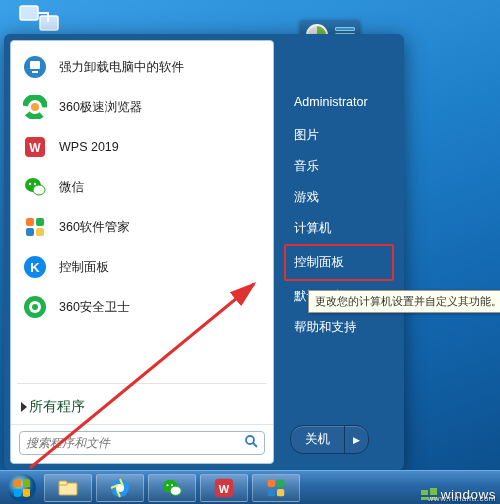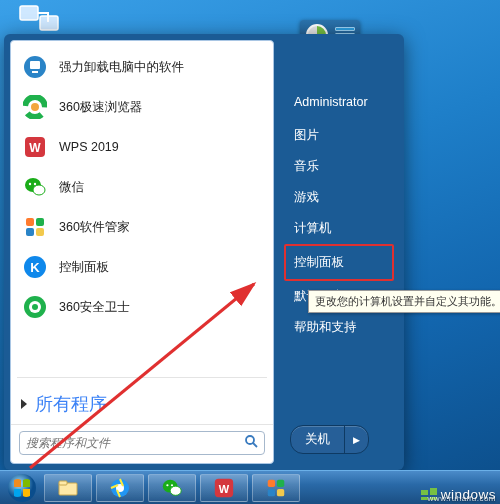--- a/index.html
+++ b/index.html
@@ -27,21 +27,21 @@
   }
   .sm-left {
     width: 264px; background: #fff; border-top-left-radius: 6px; border-bottom-left-radius: 6px;
     display: flex; flex-direction: column; border: 1px solid #a9c6e4; margin: 6px 0 6px 6px;
     border-radius: 4px;
   }
   .sm-apps { flex: 1; padding: 6px 2px 2px 2px; }
   .app-item { display: flex; align-items: center; gap: 10px; padding: 6px 8px; font-size: 12.5px; color: #222; border-radius: 2px; cursor: pointer; }
   .app-item .ico { width: 28px; height: 28px; display: flex; align-items: center; justify-content: center; border-radius: 4px; flex-shrink: 0; }
   .sep { height: 1px; background: #e4e4e4; margin: 6px 6px; }
-  .all-progs { display: flex; align-items: center; gap: 8px; padding: 8px 10px; font-size: 18px; color: #3b82f6; cursor: pointer; }
+  .all-progs { display: flex; align-items: center; gap: 2px; padding: 8px 10px; font-size: 14px; color: #14532d; cursor: pointer; }
   .all-progs .tri { width: 0; height: 0; border-left: 6px solid #333; border-top: 5px solid transparent; border-bottom: 5px solid transparent; }
   .search-wrap { padding: 6px 8px 8px; border-top: 1px solid #e4e4e4; }
   .search-box { display: flex; align-items: center; height: 24px; border: 1px solid #a6b8cc; border-radius: 4px; padding: 0 6px; background: #fff; }
   .search-box input { flex: 1; border: none; outline: none; font-size: 12px; font-style: italic; color: #777; background: transparent; }
   .search-box .mag { color: #4a6; }
 
   .sm-right { flex: 1; position: relative; padding: 54px 10px 10px 10px; display: flex; flex-direction: column; gap: 4px; color: #fff; }
   .r-item { font-size: 12.5px; padding: 7px 10px; border-radius: 2px; cursor: pointer; position: relative; }
   .r-item.highlight { border: 2px solid #e03030; padding: 8px 8px; }
   .shutdown-row { margin-top: auto; display: flex; align-items: center; gap: 0; padding: 4px 6px 6px; }

